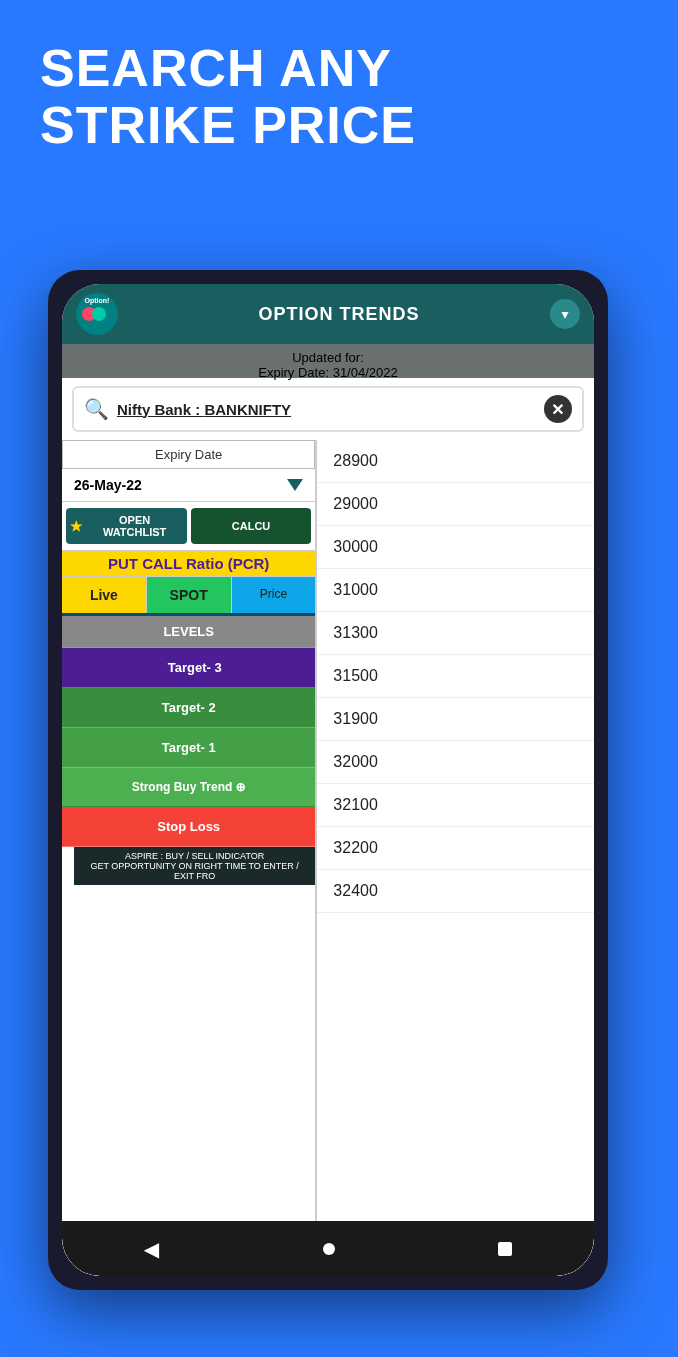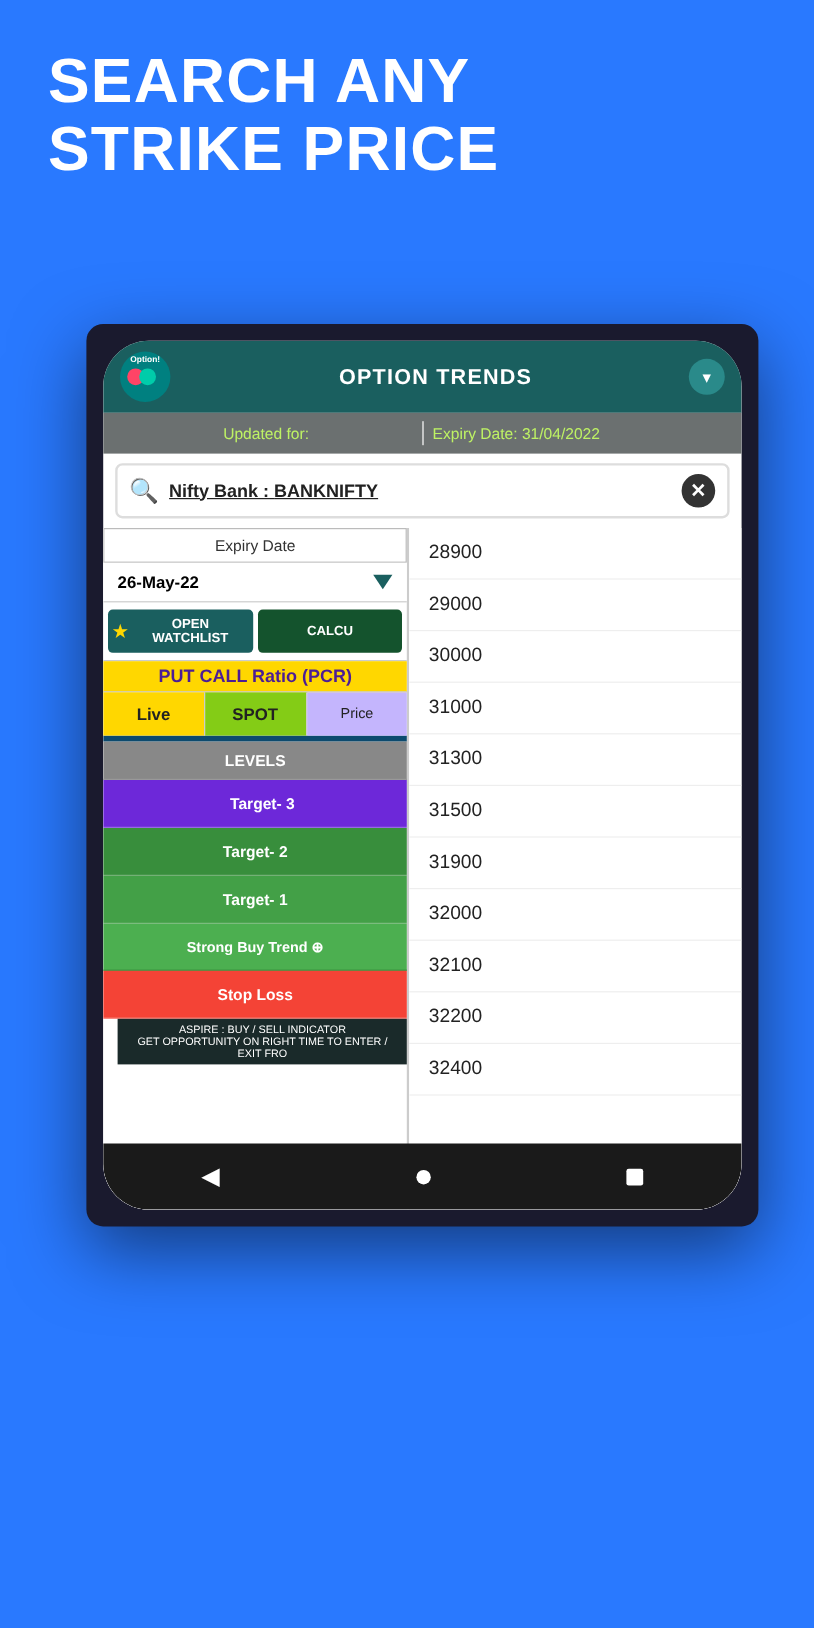--- a/index.html
+++ b/index.html
@@ -22,25 +22,25 @@
       font-weight: 900;
       line-height: 1.1;
       text-transform: uppercase;
       letter-spacing: 1px;
     }
 
     
     .phone-frame {
       position: absolute;
       top: 270px;
-      left: 72px;
+      left: 48px;
       width: 560px;
-      height: 752px;
+      height: 1020px;
       background: #1a1a2e;
-      border-radius: 14px;
+      border-radius: 32px;
       box-shadow: 0 20px 60px rgba(0,0,0,0.5);
       overflow: hidden;
     }
 
     .phone-inner {
       position: absolute;
       top: 14px;
       left: 14px;
       right: 14px;
       bottom: 14px;
@@ -125,22 +125,23 @@
       font-size: 14px;
     }
 
     
     .updated-bar {
       background: #6b7070;
       display: flex;
       align-items: center;
       padding: 6px 14px;
       font-size: 13px;
-      color: #bef264;
+      color: #000000;
       height: 34px;
+      flex-direction: column;
     }
 
     .updated-left { flex: 1; text-align: center; }
     .bar-divider { width: 1px; height: 20px; background: white; margin: 0 8px; }
     .updated-right { flex: 1; }
 
     
     .search-bar {
       display: flex;
       align-items: center;
@@ -272,48 +273,48 @@
       padding: 4px 4px;
       font-size: 15px;
       font-weight: bold;
       color: #4c1d95;
       border-bottom: 1px solid #ccc;
     }
 
     
     .live-spot-row {
       display: flex;
-      border-bottom: 5px solid #0c4a6e;
+      border-bottom: 3px solid #0c4a6e;
     }
 
     .live-cell {
       flex: 1;
       background: #FFD700;
       text-align: center;
       padding: 10px 4px;
       font-size: 14px;
       font-weight: bold;
       color: #222;
       border-right: 1px solid #ccc;
     }
 
     .spot-cell {
       flex: 1;
-      background: #84cc16;
+      background: #22c55e;
       text-align: center;
       padding: 10px 4px;
       font-size: 14px;
       font-weight: bold;
       color: #222;
       border-right: 1px solid #ccc;
     }
 
     .price-cell {
       flex: 1;
-      background: #c4b5fd;
+      background: #0ea5e9;
       text-align: center;
       padding: 10px 4px;
       font-size: 12px;
       color: #222;
     }
 
     
     .levels-header {
       background: #888;
       text-align: center;
@@ -327,21 +328,21 @@
     
     .target-row {
       text-align: center;
       padding: 12px 8px;
       font-size: 13px;
       font-weight: bold;
       color: white;
       border-bottom: 1px solid rgba(255,255,255,0.3);
     }
 
-    .target-3 { background: #6d28d9; padding-left: 20px; }
+    .target-3 { background: #4c1d95; padding-left: 20px; }
     .target-2 { background: #388e3c; }
     .target-1 { background: #43a047; }
     .strong-buy { background: #4caf50; border-bottom: 1px solid #388e3c; font-size: 12px; }
     .stop-loss { background: #f44336; }
 
     
     .bottom-ticker {
       background: #1a2a2a;
       padding: 4px 8px;
       font-size: 9px;

